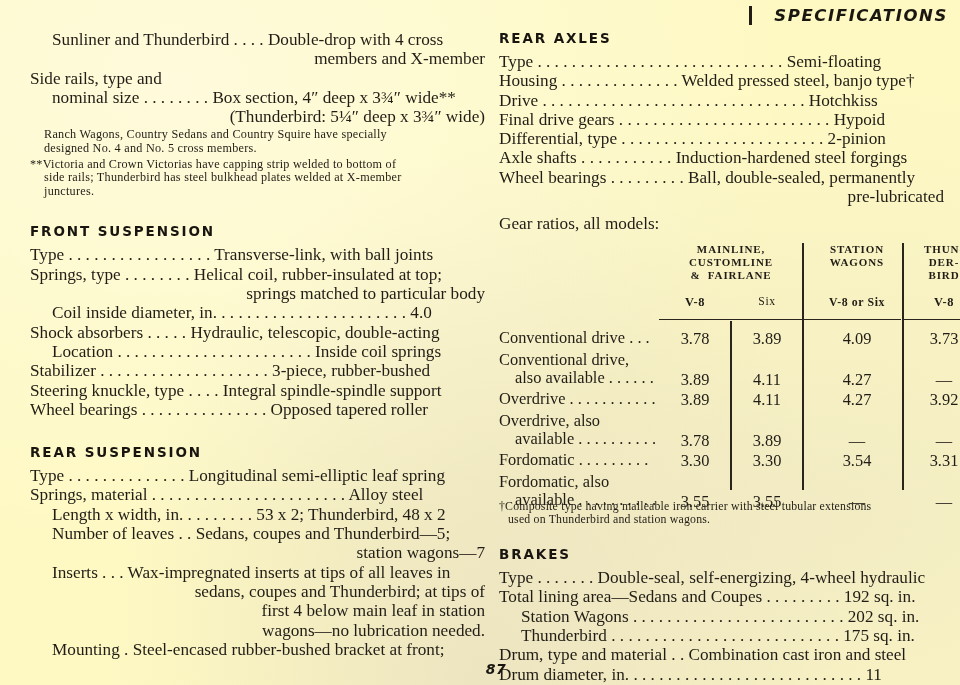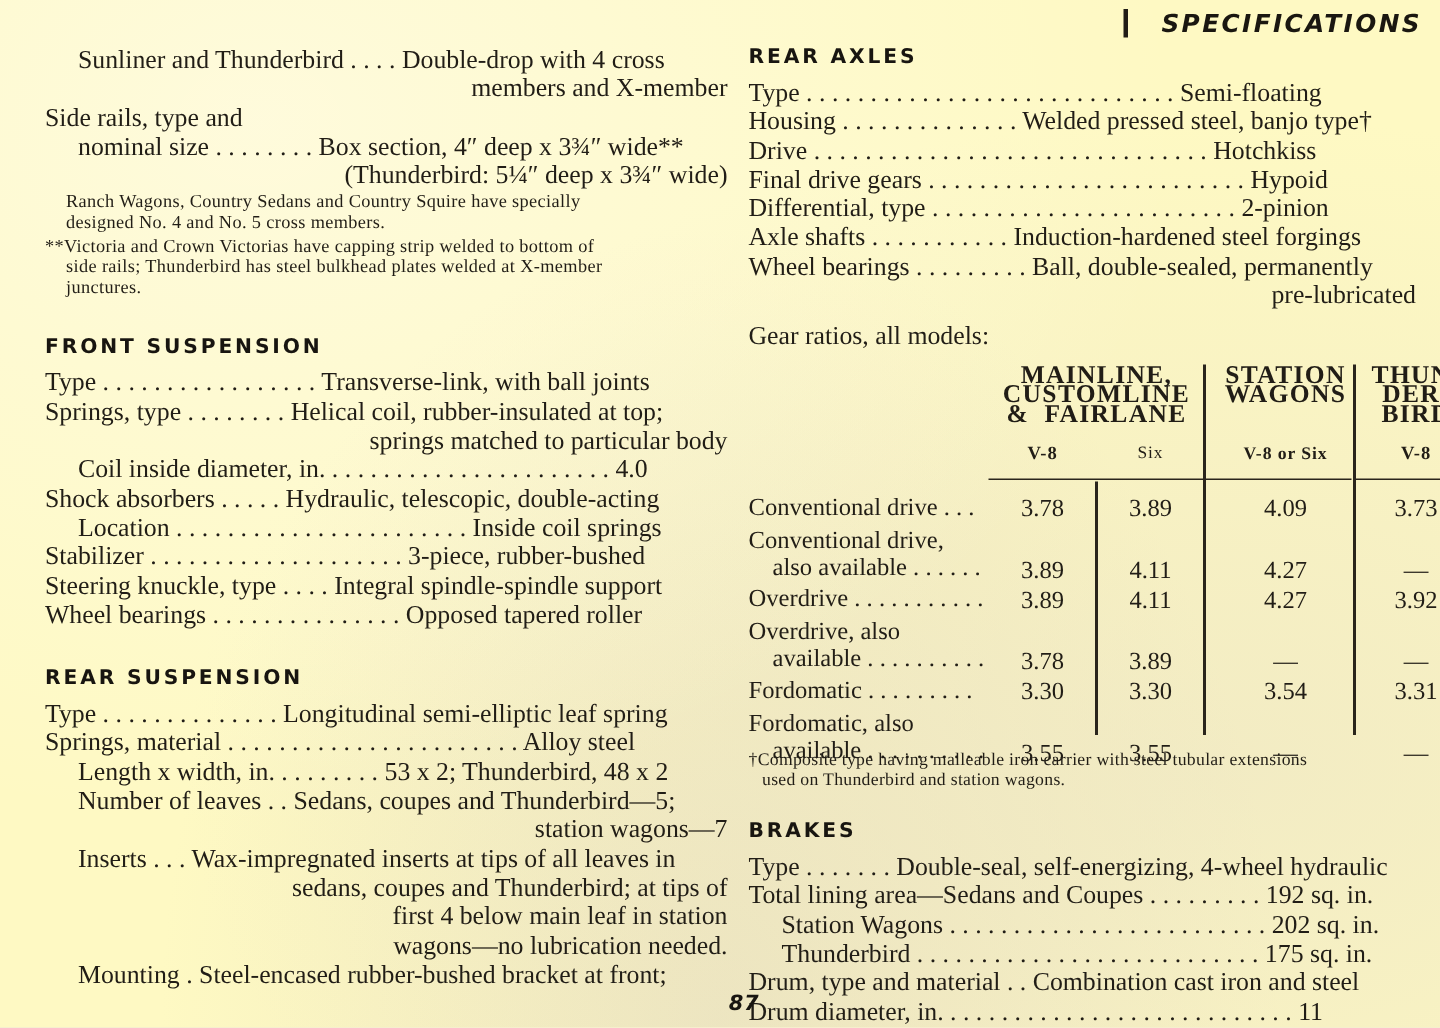--- a/index.html
+++ b/index.html
@@ -101,21 +101,21 @@
     position: relative;
     width: 445px;
     height: 252px;
     font-size: 16.4px;
   }
   .gh {
     position: absolute;
     text-align: center;
     font-family: "Liberation Serif", "DejaVu Serif", serif;
     font-weight: bold;
-    font-size: 17px;
+    font-size: 11px;
     line-height: 13.4px;
     letter-spacing: .9px;
     top: 2px;
   }
   .gh.grp-main { left: 160px; width: 144px; }
   .gh.grp-sw   { left: 312px; width: 92px; }
   .gh.grp-tb   { left: 410px; width: 70px; }
 
   .gsub {
     position: absolute;

